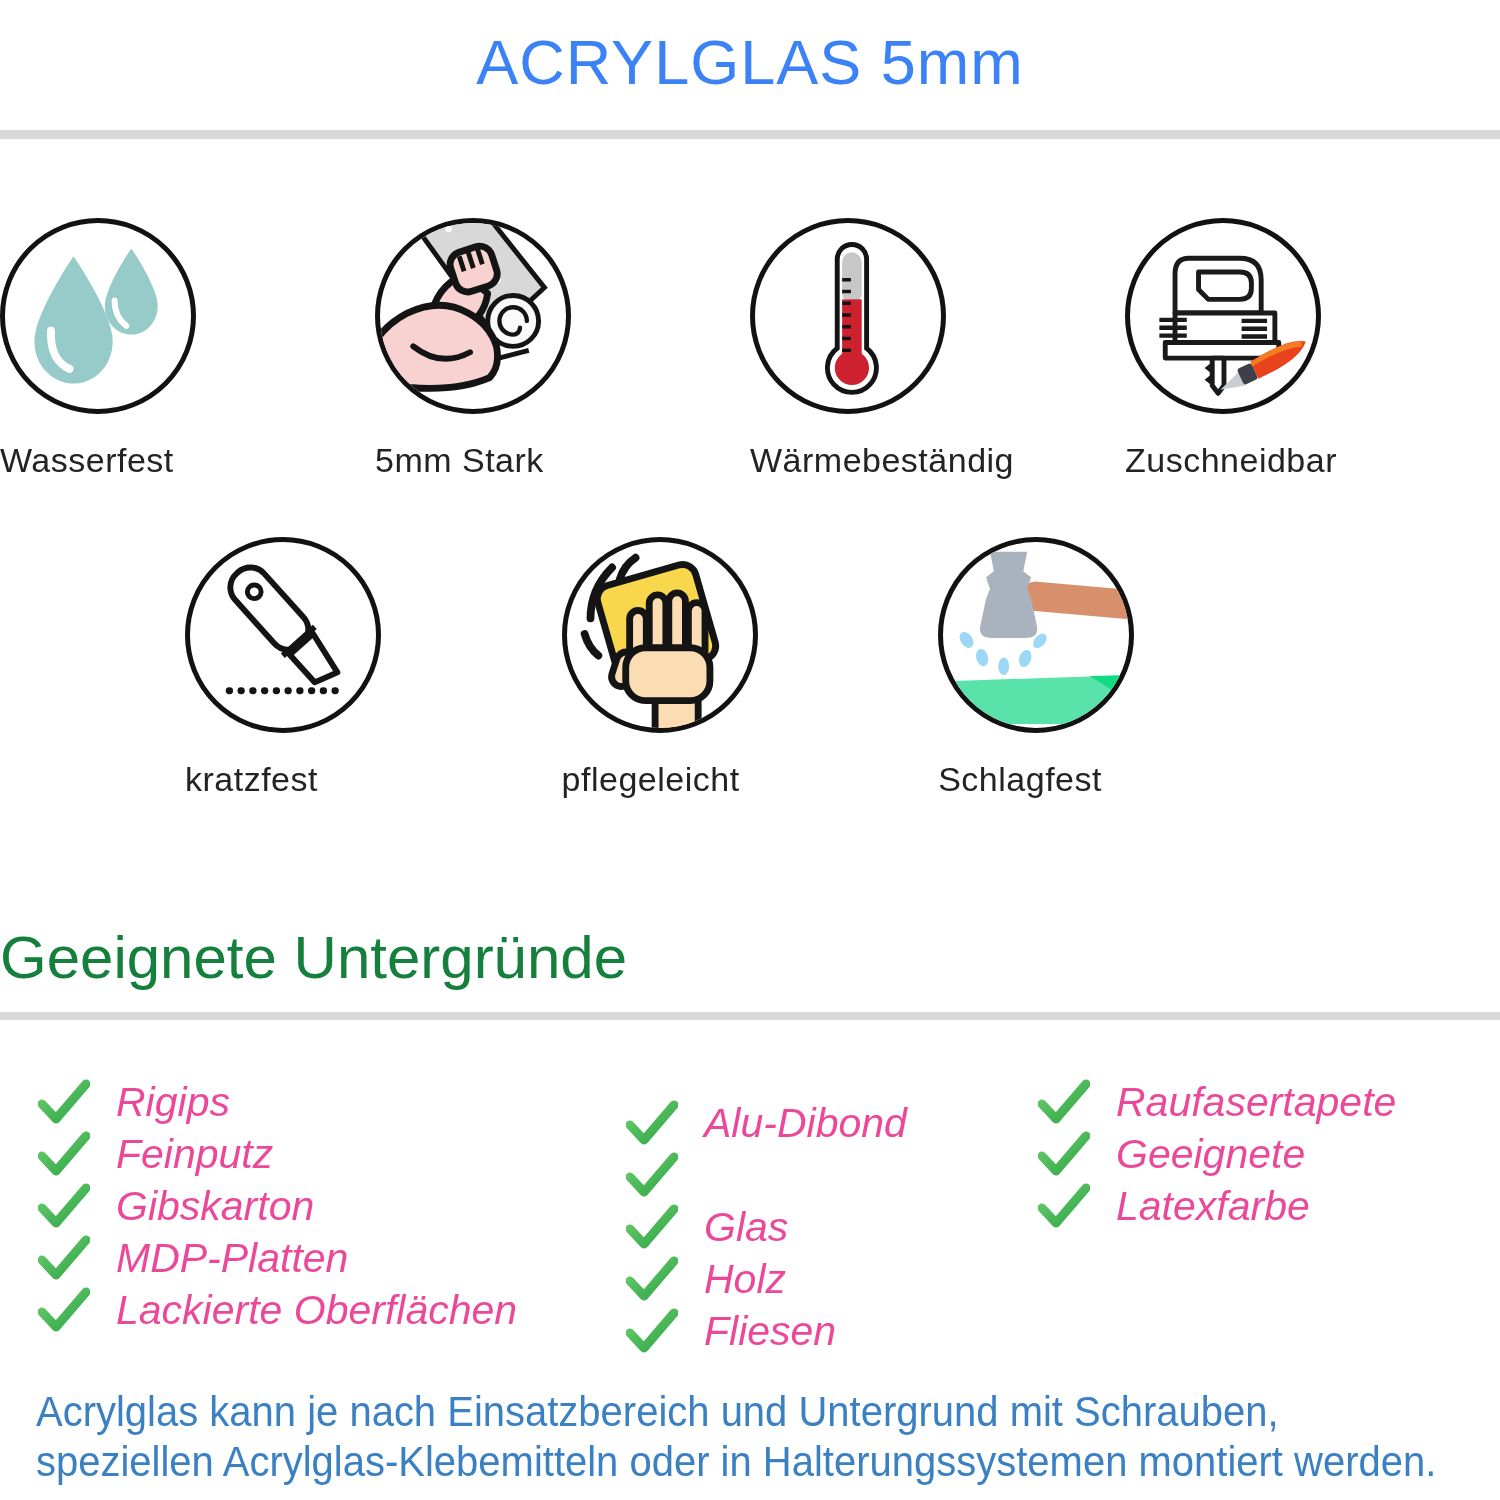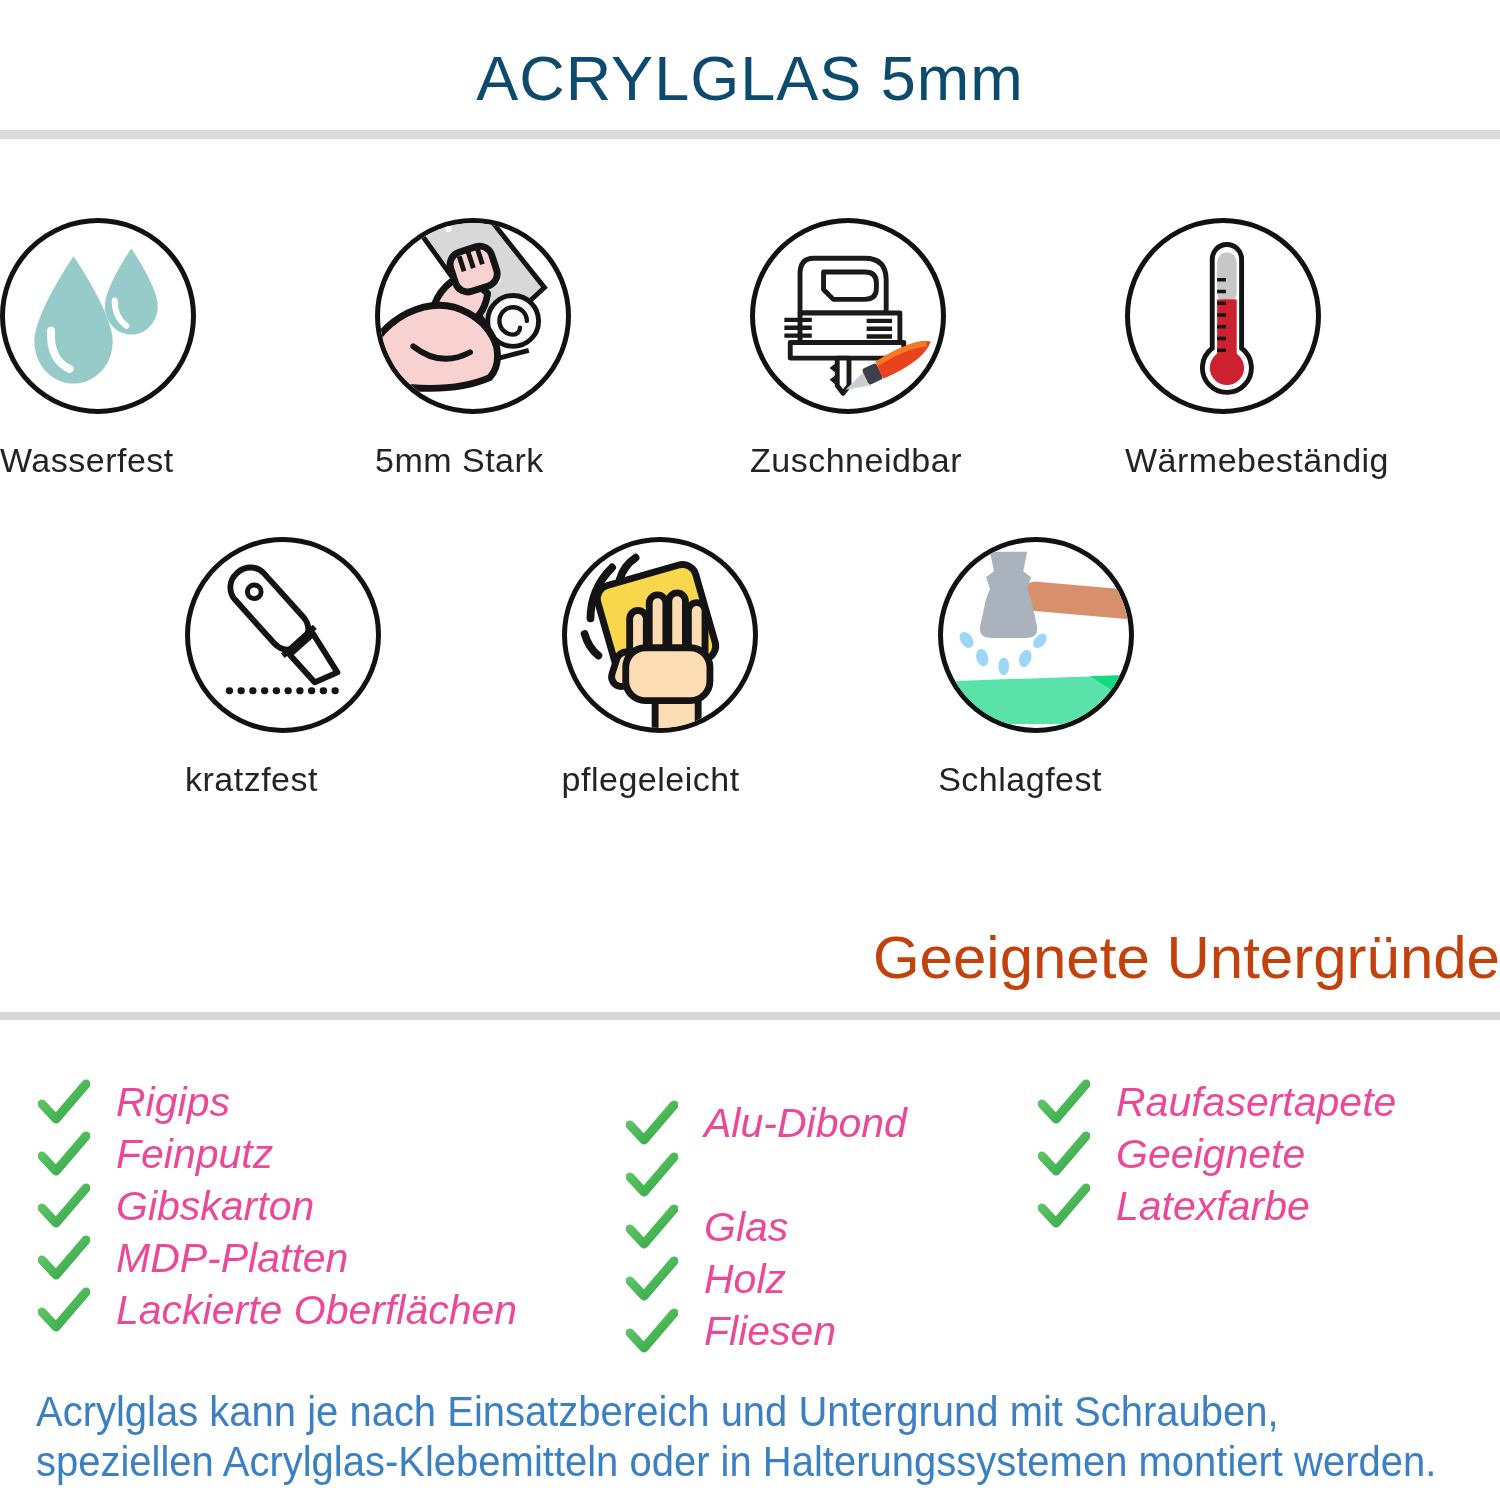--- a/index.html
+++ b/index.html
@@ -1,43 +1,43 @@
 <!DOCTYPE html>
 <html><head>
 <meta charset="utf-8">
 <style>
   html,body{margin:0;padding:0;}
   body{
     width:1500px;height:1500px;position:relative;background:#fff;
     font-family:"Liberation Sans", sans-serif;overflow:hidden;
   }
   .page-title{
-    position:absolute;top:36px;left:0;width:100%;text-align:center;
-    font-size:63px;line-height:84px;color:#0c4a6e;letter-spacing:1px;
+    position:absolute;top:20px;left:0;width:100%;text-align:center;
+    font-size:63px;line-height:84px;color:#3b82f6;letter-spacing:1px;
   }
   .divider{position:absolute;left:0;width:100%;background:#d9d9d9;}
   #bar1{top:130px;height:9px;}
   #bar2{top:1012px;height:8px;}
 
   .features-row{position:absolute;display:flex;}
   #row1{top:218px;left:0;width:1500px;}
   #row1 .feature{flex:1 1 25%;}
   #row2{top:537px;left:185px;width:1130px;}
   #row2 .feature{width:376.6px;}
   .feature{display:flex;flex-direction:column;align-items:flex-start;}
   .icon-circle{
     width:186px;height:186px;border:5px solid #121212;border-radius:50%;
     overflow:hidden;background:#fff;flex:none;
   }
   .icon-circle svg{width:186px;height:186px;display:block;}
   .feature-label{margin-top:27px;font-size:34px;color:#232323;letter-spacing:.5px;}
 
   .section-heading{
-    position:absolute;top:912px;left:0;width:100%;text-align:right;
-    font-size:60px;line-height:92px;color:#c2410c;
+    position:absolute;top:912px;left:0;width:100%;text-align:left;
+    font-size:60px;line-height:92px;color:#15803d;
   }
 
   .substrates{position:absolute;top:1076px;left:38px;display:flex;}
   .sub-col{list-style:none;margin:0;padding:0;}
   #col1{width:588px;}
   #col2{width:412px;margin-top:21px;}
   .sub-item{display:flex;align-items:center;height:52px;}
   .check{width:52px;height:46px;margin-right:26px;flex:none;}
   .sub-label{font-size:41px;color:#ec4899;white-space:nowrap;font-style:italic;}
 
@@ -98,63 +98,63 @@
         </g>
         <path d="M34 126 Q62 148 92 132" stroke="#141414" stroke-width="6" fill="none" stroke-linecap="round"></path>
       </svg>
     </div>
     <div class="feature-label">5mm Stark</div>
   </div>
 
   <div class="feature">
     <div class="icon-circle">
       <svg viewBox="0 0 190 190">
-        <g fill="#fff" stroke="#1a1a1a" stroke-width="5" stroke-linejoin="round">
-          <path d="M60 36 H112 Q134 36 134 58 V92 H46 V52 Q46 36 60 36 Z"></path>
-          <path d="M70 50 H112 Q124 50 124 61 V67 Q124 78 112 78 H80 L70 68 Z"></path>
-          <path d="M46 92 H148 V122 H46 Z"></path>
-          <path d="M36 122 H152 V138 H36 Z"></path>
-          <path d="M84 138 H96 V166 L90 174 L84 166 Z"></path>
-        </g>
-        <g stroke="#1a1a1a" stroke-width="4.5">
-          <path d="M30 99 H58 M30 107 H58 M30 115 H58"></path>
-          <path d="M114 100 H140 M114 108 H140 M114 116 H140"></path>
-        </g>
-        <path d="M84 144 l-5 4 5 4 M84 156 l-5 4 5 4" stroke="#1a1a1a" stroke-width="3.5" fill="none"></path>
-        <g transform="rotate(-25 132 142)">
-          <polygon points="84,151 110,142 110,158" fill="#c9ced3"></polygon>
-          <rect x="108" y="139" width="16" height="18" rx="3" fill="#3f3f49"></rect>
-          <path d="M124 138 Q168 132 184 143 Q170 158 124 157 Z" fill="#e8431d"></path>
-          <path d="M124 138 Q162 133 180 141 L178 146 Q160 139 124 143 Z" fill="#f47b22"></path>
-        </g>
-      </svg>
-    </div>
-    <div class="feature-label">Zuschneidbar</div>
-  </div>
-
-  <div class="feature">
-    <div class="icon-circle">
-      <svg viewBox="0 0 190 190">
         <path d="M84 37 a15 15 0 0 1 30 0 L114 128 a25 25 0 1 1 -30 0 Z" fill="#fff" stroke="#141414" stroke-width="5"></path>
         <rect x="89" y="30" width="20" height="52" rx="10" fill="#c7c7c7"></rect>
         <rect x="89" y="78" width="20" height="64" fill="#ce2130"></rect>
         <circle cx="99" cy="148" r="17.5" fill="#ce2130"></circle>
         <g stroke="#141414" stroke-width="3.6">
           <line x1="89" y1="58" x2="98" y2="58"></line>
           <line x1="89" y1="70" x2="98" y2="70"></line>
           <line x1="89" y1="82" x2="98" y2="82"></line>
           <line x1="89" y1="94" x2="98" y2="94"></line>
           <line x1="89" y1="106" x2="98" y2="106"></line>
           <line x1="89" y1="118" x2="98" y2="118"></line>
           <line x1="89" y1="130" x2="98" y2="130"></line>
         </g>
       </svg>
     </div>
     <div class="feature-label">Wärmebeständig</div>
   </div>
+
+  <div class="feature">
+    <div class="icon-circle">
+      <svg viewBox="0 0 190 190">
+        <g fill="#fff" stroke="#1a1a1a" stroke-width="5" stroke-linejoin="round">
+          <path d="M60 36 H112 Q134 36 134 58 V92 H46 V52 Q46 36 60 36 Z"></path>
+          <path d="M70 50 H112 Q124 50 124 61 V67 Q124 78 112 78 H80 L70 68 Z"></path>
+          <path d="M46 92 H148 V122 H46 Z"></path>
+          <path d="M36 122 H152 V138 H36 Z"></path>
+          <path d="M84 138 H96 V166 L90 174 L84 166 Z"></path>
+        </g>
+        <g stroke="#1a1a1a" stroke-width="4.5">
+          <path d="M30 99 H58 M30 107 H58 M30 115 H58"></path>
+          <path d="M114 100 H140 M114 108 H140 M114 116 H140"></path>
+        </g>
+        <path d="M84 144 l-5 4 5 4 M84 156 l-5 4 5 4" stroke="#1a1a1a" stroke-width="3.5" fill="none"></path>
+        <g transform="rotate(-25 132 142)">
+          <polygon points="84,151 110,142 110,158" fill="#c9ced3"></polygon>
+          <rect x="108" y="139" width="16" height="18" rx="3" fill="#3f3f49"></rect>
+          <path d="M124 138 Q168 132 184 143 Q170 158 124 157 Z" fill="#e8431d"></path>
+          <path d="M124 138 Q162 133 180 141 L178 146 Q160 139 124 143 Z" fill="#f47b22"></path>
+        </g>
+      </svg>
+    </div>
+    <div class="feature-label">Zuschneidbar</div>
+  </div>
 </div>
 
 <div class="features-row" id="row2">
 
   <div class="feature">
     <div class="icon-circle">
       <svg viewBox="0 0 190 190">
         <g transform="rotate(-42 95 85)" fill="#fff" stroke="#141414" stroke-width="6" stroke-linejoin="round">
           <rect x="76" y="14" width="40" height="98" rx="19"></rect>
           <circle cx="96" cy="40" r="7" stroke-width="5"></circle>

